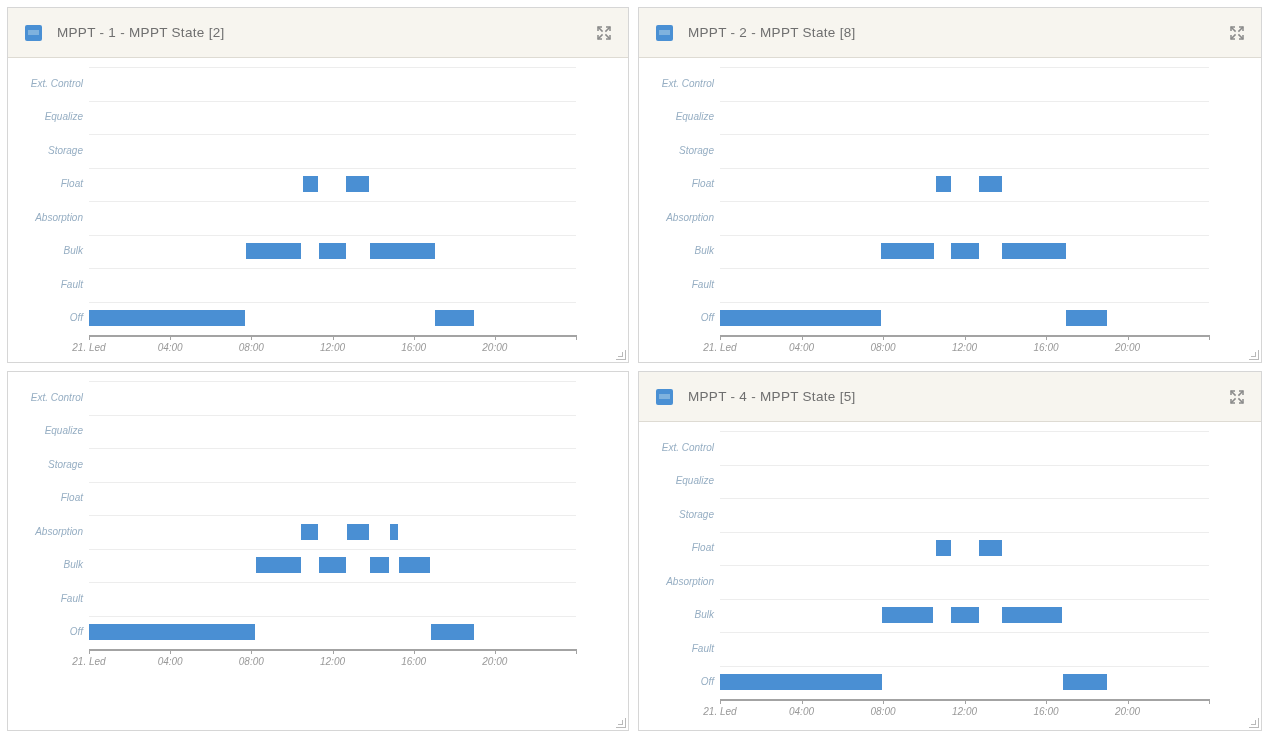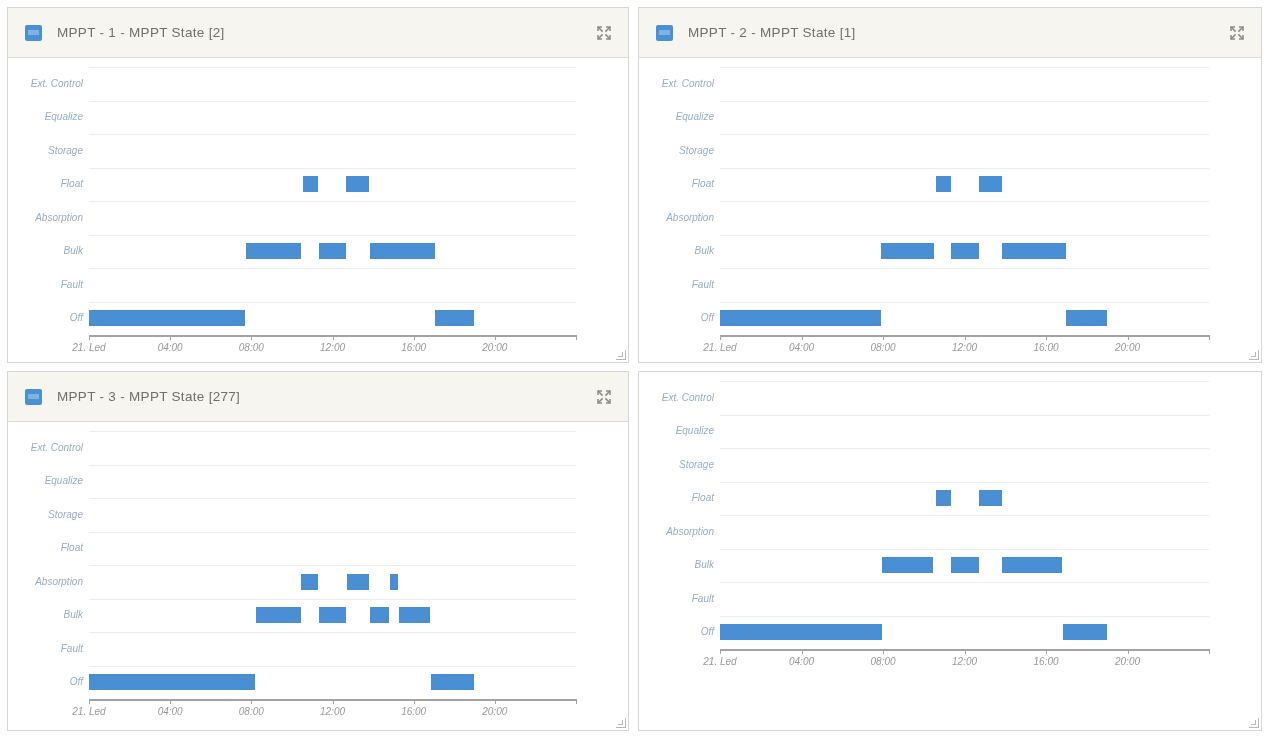--- a/index.html
+++ b/index.html
@@ -189,21 +189,21 @@
         <div class="state-bar" title="Off" style="left: 426.973px; width: 38.5542px; top: 252.25px; background: rgb(74, 143, 211);"></div>
       </div>
     <span class="resize-handle"></span>
   </section>
 
   <section class="panel">
     <header class="panel-header">
       <span class="widget-icon">
           <i></i>
         </span>
-      <h2 class="panel-title">MPPT - 2 - MPPT State [1]</h2>
+      <h2 class="panel-title">MPPT - 2 - MPPT State [8]</h2>
       <button class="expand-btn">
         <svg width="16" height="16" viewBox="0 0 16 16" fill="none" stroke="#8a8a8a" stroke-width="1.5">
           <path d="M6 2 H2 V6"></path>
             <path d="M2 2 L6.6 6.6"></path>
           <path d="M10 2 H14 V6"></path>
             <path d="M14 2 L9.4 6.6"></path>
           <path d="M2 10 V14 H6"></path>
             <path d="M2 14 L6.6 9.4"></path>
           <path d="M14 10 V14 H10"></path>
             <path d="M14 14 L9.4 9.4"></path>
@@ -246,38 +246,20 @@
         <div class="state-bar" title="Float" style="left: 296.975px; width: 15.2812px; top: 118.25px; background: rgb(74, 143, 211);"></div>
         <div class="state-bar" title="Bulk" style="left: 312.256px; width: 27.5062px; top: 185.25px; background: rgb(74, 143, 211);"></div>
         <div class="state-bar" title="Float" style="left: 339.762px; width: 23.4312px; top: 118.25px; background: rgb(74, 143, 211);"></div>
         <div class="state-bar" title="Bulk" style="left: 363.194px; width: 64.1813px; top: 185.25px; background: rgb(74, 143, 211);"></div>
         <div class="state-bar" title="Off" style="left: 427.375px; width: 40.75px; top: 252.25px; background: rgb(74, 143, 211);"></div>
       </div>
     <span class="resize-handle"></span>
   </section>
 
   <section class="panel">
-    <header class="panel-header">
-      <span class="widget-icon">
-          <i></i>
-        </span>
-      <h2 class="panel-title">MPPT - 3 - MPPT State [277]</h2>
-      <button class="expand-btn">
-        <svg width="16" height="16" viewBox="0 0 16 16" fill="none" stroke="#8a8a8a" stroke-width="1.5">
-          <path d="M6 2 H2 V6"></path>
-            <path d="M2 2 L6.6 6.6"></path>
-          <path d="M10 2 H14 V6"></path>
-            <path d="M14 2 L9.4 6.6"></path>
-          <path d="M2 10 V14 H6"></path>
-            <path d="M2 14 L6.6 9.4"></path>
-          <path d="M14 10 V14 H10"></path>
-            <path d="M14 14 L9.4 9.4"></path>
-        </svg>
-      </button>
-    </header>
     <div class="chart">
         <div class="y-label" style="top: 19.75px;">Ext. Control</div>
         <div class="grid-line" style="top: 9px; left: 81px; width: 487px;"></div>
         <div class="y-label" style="top: 53.25px;">Equalize</div>
         <div class="grid-line" style="top: 42.5px; left: 81px; width: 487px;"></div>
         <div class="y-label" style="top: 86.75px;">Storage</div>
         <div class="grid-line" style="top: 76px; left: 81px; width: 487px;"></div>
         <div class="y-label" style="top: 120.25px;">Float</div>
         <div class="grid-line" style="top: 109.5px; left: 81px; width: 487px;"></div>
         <div class="y-label" style="top: 153.75px;">Absorption</div>
@@ -309,20 +291,38 @@
         <div class="state-bar" title="Absorption" style="left: 338.704px; width: 22.3208px; top: 151.75px; background: rgb(74, 143, 211);"></div>
         <div class="state-bar" title="Bulk" style="left: 362.04px; width: 19.2771px; top: 185.25px; background: rgb(74, 143, 211);"></div>
         <div class="state-bar" title="Absorption" style="left: 382.331px; width: 8.11667px; top: 151.75px; background: rgb(74, 143, 211);"></div>
         <div class="state-bar" title="Bulk" style="left: 391.462px; width: 30.4375px; top: 185.25px; background: rgb(74, 143, 211);"></div>
         <div class="state-bar" title="Off" style="left: 422.915px; width: 42.6125px; top: 252.25px; background: rgb(74, 143, 211);"></div>
       </div>
     <span class="resize-handle"></span>
   </section>
 
   <section class="panel">
+    <header class="panel-header">
+      <span class="widget-icon">
+          <i></i>
+        </span>
+      <h2 class="panel-title">MPPT - 4 - MPPT State [5]</h2>
+      <button class="expand-btn">
+        <svg width="16" height="16" viewBox="0 0 16 16" fill="none" stroke="#8a8a8a" stroke-width="1.5">
+          <path d="M6 2 H2 V6"></path>
+            <path d="M2 2 L6.6 6.6"></path>
+          <path d="M10 2 H14 V6"></path>
+            <path d="M14 2 L9.4 6.6"></path>
+          <path d="M2 10 V14 H6"></path>
+            <path d="M2 14 L6.6 9.4"></path>
+          <path d="M14 10 V14 H10"></path>
+            <path d="M14 14 L9.4 9.4"></path>
+        </svg>
+      </button>
+    </header>
     <div class="chart">
         <div class="y-label" style="top: 19.75px;">Ext. Control</div>
         <div class="grid-line" style="top: 9px; left: 81px; width: 489px;"></div>
         <div class="y-label" style="top: 53.25px;">Equalize</div>
         <div class="grid-line" style="top: 42.5px; left: 81px; width: 489px;"></div>
         <div class="y-label" style="top: 86.75px;">Storage</div>
         <div class="grid-line" style="top: 76px; left: 81px; width: 489px;"></div>
         <div class="y-label" style="top: 120.25px;">Float</div>
         <div class="grid-line" style="top: 109.5px; left: 81px; width: 489px;"></div>
         <div class="y-label" style="top: 153.75px;">Absorption</div>

